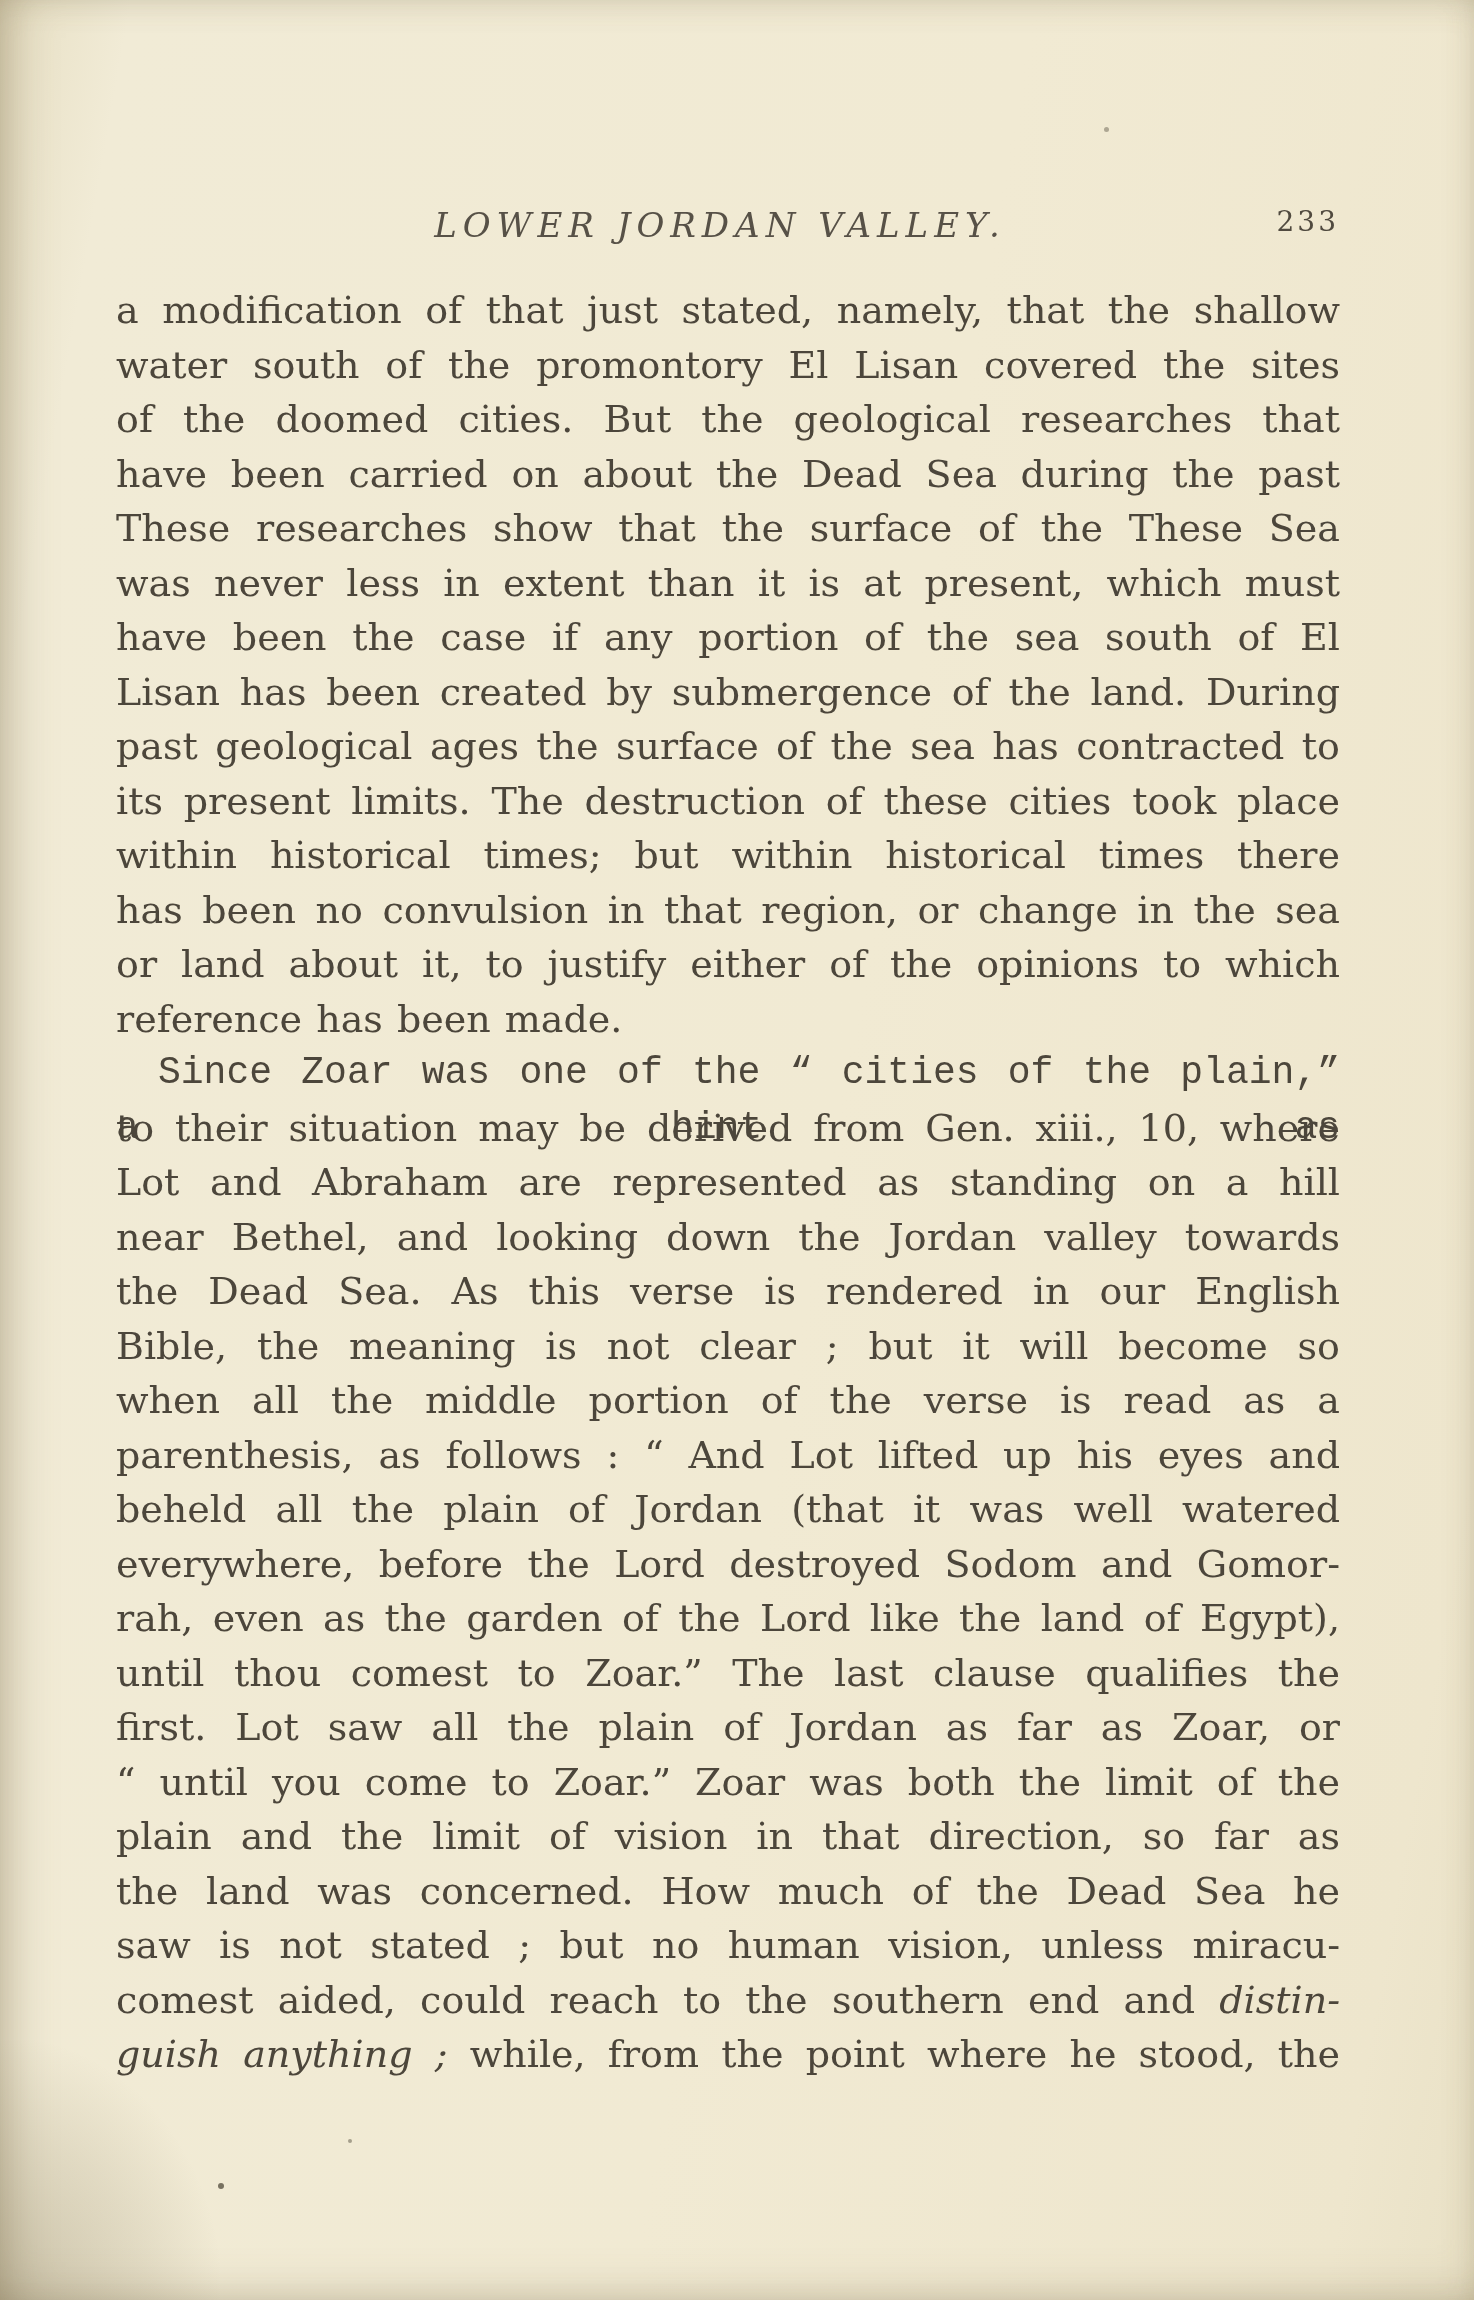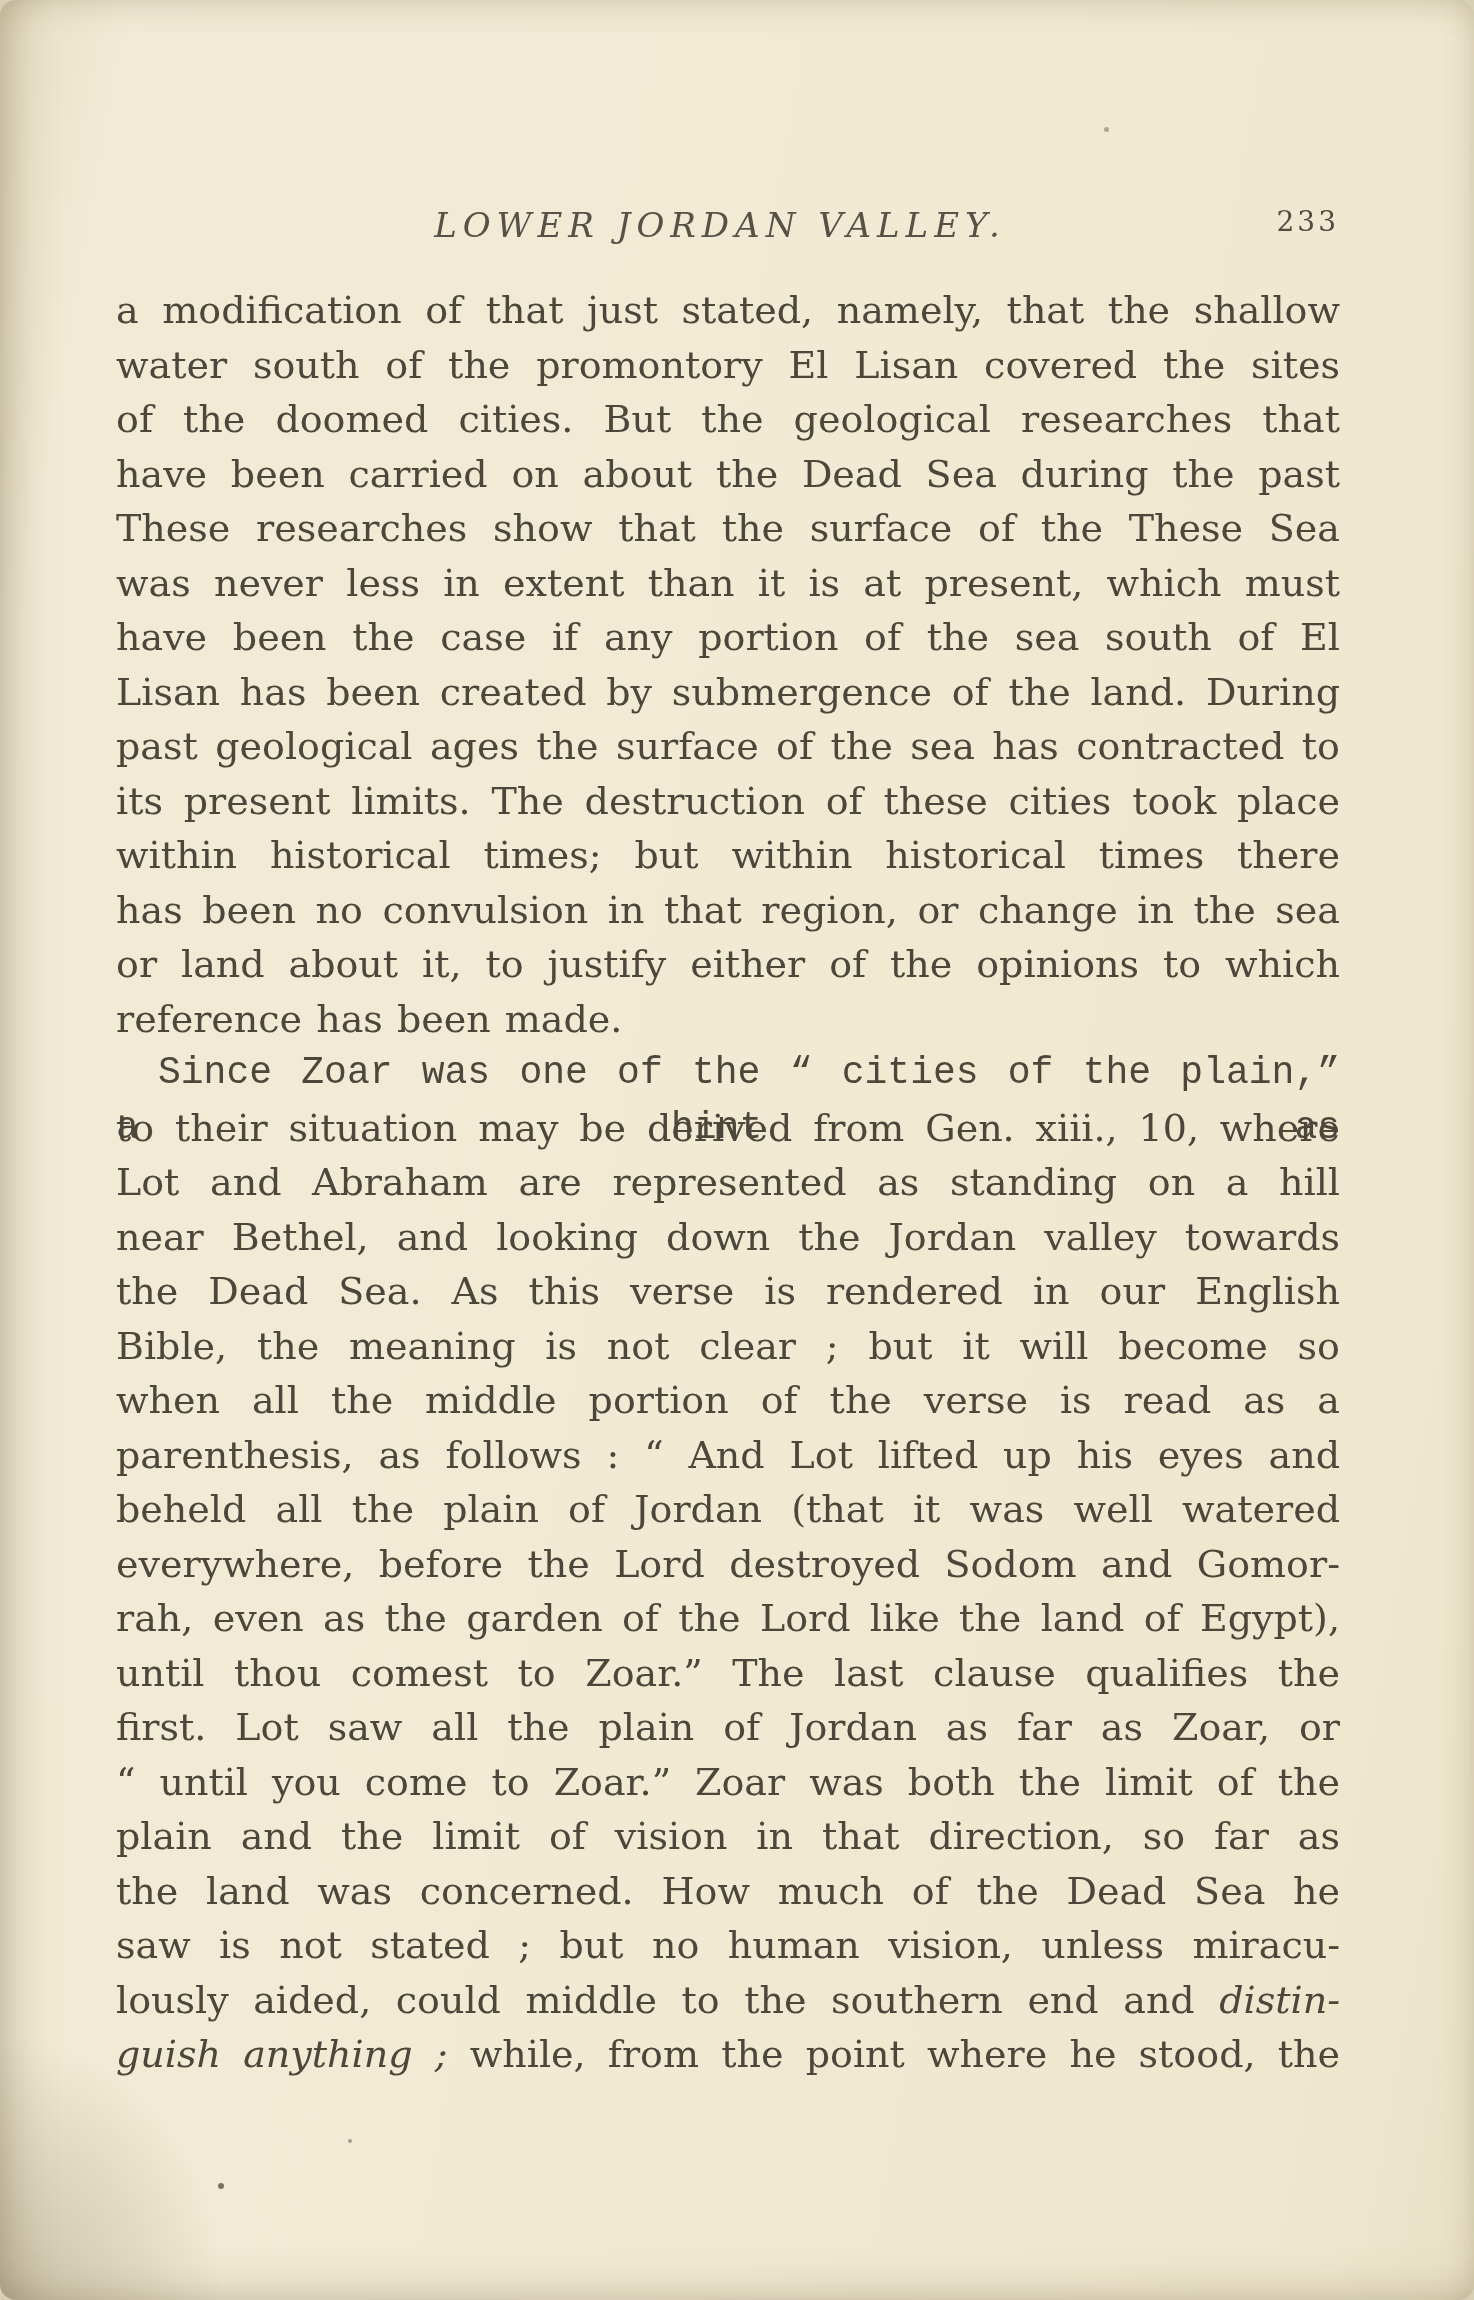--- a/index.html
+++ b/index.html
@@ -14,21 +14,20 @@
     margin: 0 auto;
     overflow: hidden;
     background: linear-gradient(100deg, #e7dfc4 0%, #f1ebd6 7%, #f1ead3 55%, #eee6cd 92%, #e9e1c6 100%);
     box-shadow:
       inset 28px 0 50px -22px rgba(118, 103, 68, 0.38),
       inset -16px 0 40px -26px rgba(118, 103, 68, 0.28),
       inset 0 -24px 55px -30px rgba(118, 103, 68, 0.30),
       inset 0 18px 45px -30px rgba(118, 103, 68, 0.20);
     font-family: "DejaVu Serif", "Liberation Serif", serif;
     color: #4c463b;
-    border-radius: 16px;
   }
   .corner-shade {
     position: absolute;
     left: 0;
     bottom: 0;
     width: 220px;
     height: 260px;
     background: radial-gradient(ellipse at 0% 100%, rgba(110, 96, 62, 0.30) 0%, rgba(110, 96, 62, 0.12) 45%, rgba(110,96,62,0) 72%);
     pointer-events: none;
   }
@@ -139,21 +138,21 @@
         <div class="line"><span>parenthesis, as follows : “ And Lot lifted up his eyes and</span></div>
         <div class="line"><span>beheld all the plain of Jordan (that it was well watered</span></div>
         <div class="line"><span>everywhere, before the Lord destroyed Sodom and Gomor-</span></div>
         <div class="line"><span>rah, even as the garden of the Lord like the land of Egypt),</span></div>
         <div class="line"><span>until thou comest to Zoar.”  The last clause qualifies the</span></div>
         <div class="line"><span>first.  Lot saw all the plain of Jordan as far as Zoar, or</span></div>
         <div class="line"><span>“ until you come to Zoar.”  Zoar was both the limit of the</span></div>
         <div class="line"><span>plain and the limit of vision in that direction, so far as</span></div>
         <div class="line"><span>the land was concerned.  How much of the Dead Sea he</span></div>
         <div class="line"><span>saw is not stated ; but no human vision, unless miracu-</span></div>
-        <div class="line"><span>lously aided, could middle to the southern end and </span><i>distin-</i></div>
+        <div class="line"><span>comest aided, could reach to the southern end and </span><i>distin-</i></div>
         <div class="line"><i>guish anything ;</i><span> while, from the point where he stood, the</span></div>
       </div>
     </div>
 
   <div class="speck s1"></div>
   <div class="speck s2"></div>
   <div class="speck s3"></div>
 </div>
 
 </body></html>

